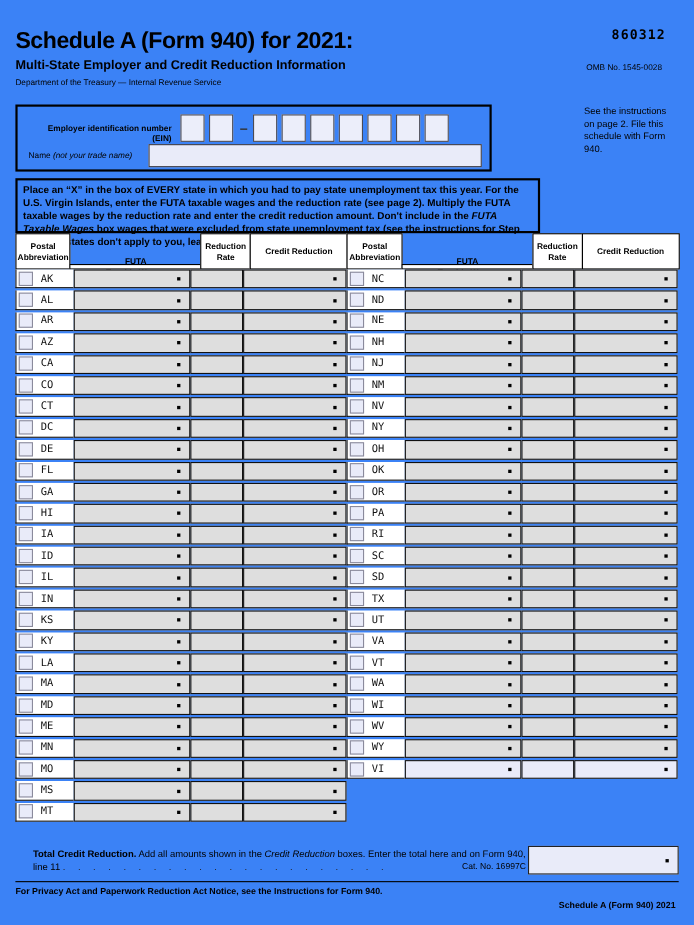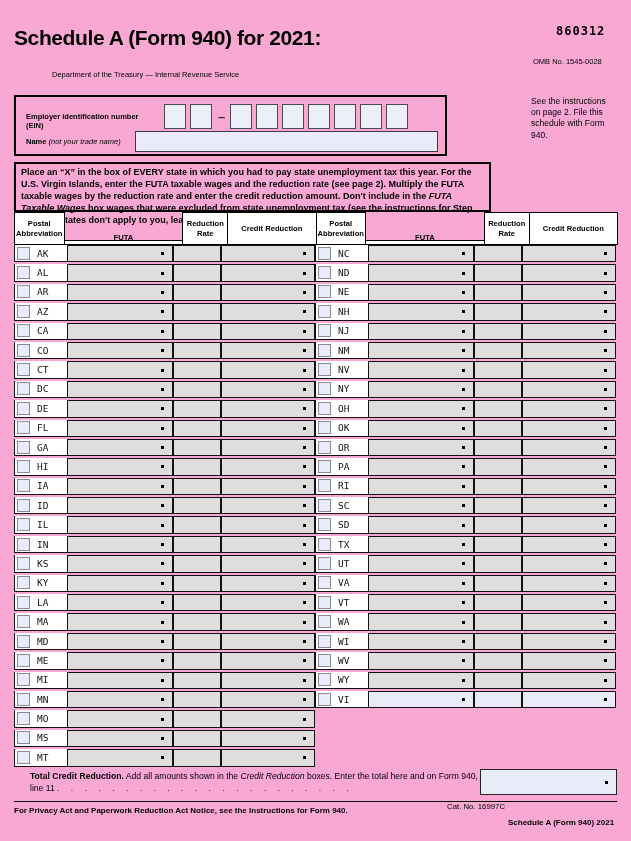--- a/index.html
+++ b/index.html
@@ -1,49 +1,49 @@
 <!DOCTYPE html>
 <html><head>
 <meta charset="utf-8">
 <style>
   * { margin:0; padding:0; box-sizing:border-box; }
   body { background:#fff; }
-  .page { position:relative; width:631px; height:841px; background:#f9a8d4;
+  .page { position:relative; width:631px; height:841px; background:#3b82f6;
           font-family:"Liberation Sans", sans-serif; color:#000; overflow:hidden; }
   .abs { position:absolute; }
 
   
   .title { left:14px; top:26px; font-size:21px; font-weight:700; letter-spacing:-0.4px; }
   .subtitle { left:14px; top:54px; font-size:11.5px; font-weight:700; }
-  .dept { left:14px; top:70px; font-size:7.5px;margin-left:38px; }
+  .dept { left:14px; top:70px; font-size:7.5px; }
   .formcode { left:556px; top:24px; font-family:"DejaVu Sans Mono", monospace;
               font-size:12px; font-weight:700; letter-spacing:1px; }
   .omb { left:533px; top:57px; font-size:7.5px; }
   .sidenote { left:531px; top:96px; width:84px; font-size:8.5px; line-height:1.32; }
 
   
-  .idbox { left:14px; top:95px; width:433px; height:61px; border:2px solid #000; }
+  .idbox { left:14px; top:95px; width:433px; height:61px; border:2px solid #000;text-align:right; }
   .ein-label { left:10px; top:15px; font-size:7.5px; font-weight:700; width:130px; }
   .ein-boxes { left:148px; top:5px; height:28px; display:flex; align-items:center; }
   .einbox { width:22px; height:25px; background:#eceefa; border:1.6px solid #4a4a55;
             margin-right:4px; }
   .eindash { font-size:13px; font-weight:700; margin:0 5px 0 2px; color:#333; }
   .name-label { left:10px; top:40px; font-size:7.5px; }
-  .name-label b { font-weight:700;margin-top:32px; }
+  .name-label b { font-weight:400;margin-top:32px; }
   .name-label i { font-style:italic;margin-top:45px; }
   .name-input { left:119px; top:34px; width:303px; height:21px; background:#e9ebf9;
                 border:1.4px solid #3a3a45; }
 
   
   .instrbox { left:14px; top:162px; width:477px; height:50px; border:2px solid #000;
               padding:3px 5px; font-size:9px; font-weight:700; line-height:1.33; }
   .instrbox i { font-style:italic; }
 
   
-  .thead { left:14px; top:212px; width:604px; height:33px; display:flex;justify-content:flex-end; }
+  .thead { left:14px; top:212px; width:604px; height:33px; display:flex; }
   .th { border:1px solid #000; margin-left:-1px; background:#fff; display:flex;
         flex-direction:column; justify-content:center; align-items:center;
         font-size:7.6px; font-weight:700; text-align:center; line-height:1.25; }
   .th:first-child { margin-left:0; }
   .w-postal { width:53px; } .w-futa { width:126px;margin-top:28px; } .w-rr { width:48px; } .w-cr { width:94px; }
 
   
   .col { top:245px; width:301px; }
   .col-left { left:14px; } .col-right { left:315px; }
   .srow { height:17.4px; margin-bottom:2px; display:flex; }
@@ -63,29 +63,30 @@
   .totaltext { left:30px; top:770px; width:452px; font-size:8.6px; line-height:1.4; }
   .totaltext b { font-weight:700; }
   .totaltext i { font-style:italic; }
   .leaderdots { word-spacing:7px; letter-spacing:1px; color:#222; }
   .totalbox { left:480px; top:769px; width:137px; height:26px; background:#e9ebf9;
               border:1.4px solid #222; }
 
   
   .footrule { left:14px; top:801px; width:603px; height:0; border-top:1.6px solid #000; }
   .foot-privacy { left:14px; top:806px; font-size:8px; font-weight:700; }
-  .foot-cat { left:420px; top:802px; font-size:7.8px;margin-left:27px; }
+  .foot-cat { left:420px; top:783px; font-size:7.8px; }
   .foot-page { left:508px; top:806px; font-size:8px; font-weight:700;margin-top:12px; }
 </style>
 </head>
 <body>
 
 <div class="page">
 
   <div class="abs title">Schedule A (Form 940) for 2021:</div>
+  <div class="abs subtitle">Multi-State Employer and Credit Reduction Information</div>
   <div class="abs dept">Department of the Treasury — Internal Revenue Service</div>
   <div class="abs formcode">860312</div>
   <div class="abs omb">OMB No. 1545-0028</div>
   <div class="abs sidenote">See the instructions on page 2. File this schedule with Form 940.</div>
 
   <div class="abs idbox">
     <div class="abs ein-label">Employer identification number (EIN)</div>
     <div class="abs ein-boxes">
       <div class="einbox"></div>
       <div class="einbox"></div>
@@ -420,33 +421,20 @@
           <span class="dot"></span>
         </div>
         <div class="cell c-rr"></div>
         <div class="cell c-cr">
           <span class="dot"></span>
         </div>
       </div>
       <div class="srow">
         <div class="pcell">
           <span class="cb"></span>
-          <span class="scode">MI</span>
-        </div>
-        <div class="cell c-futa">
-          <span class="dot"></span>
-        </div>
-        <div class="cell c-rr"></div>
-        <div class="cell c-cr">
-          <span class="dot"></span>
-        </div>
-      </div>
-      <div class="srow">
-        <div class="pcell">
-          <span class="cb"></span>
           <span class="scode">MN</span>
         </div>
         <div class="cell c-futa">
           <span class="dot"></span>
         </div>
         <div class="cell c-rr"></div>
         <div class="cell c-cr">
           <span class="dot"></span>
         </div>
       </div>

